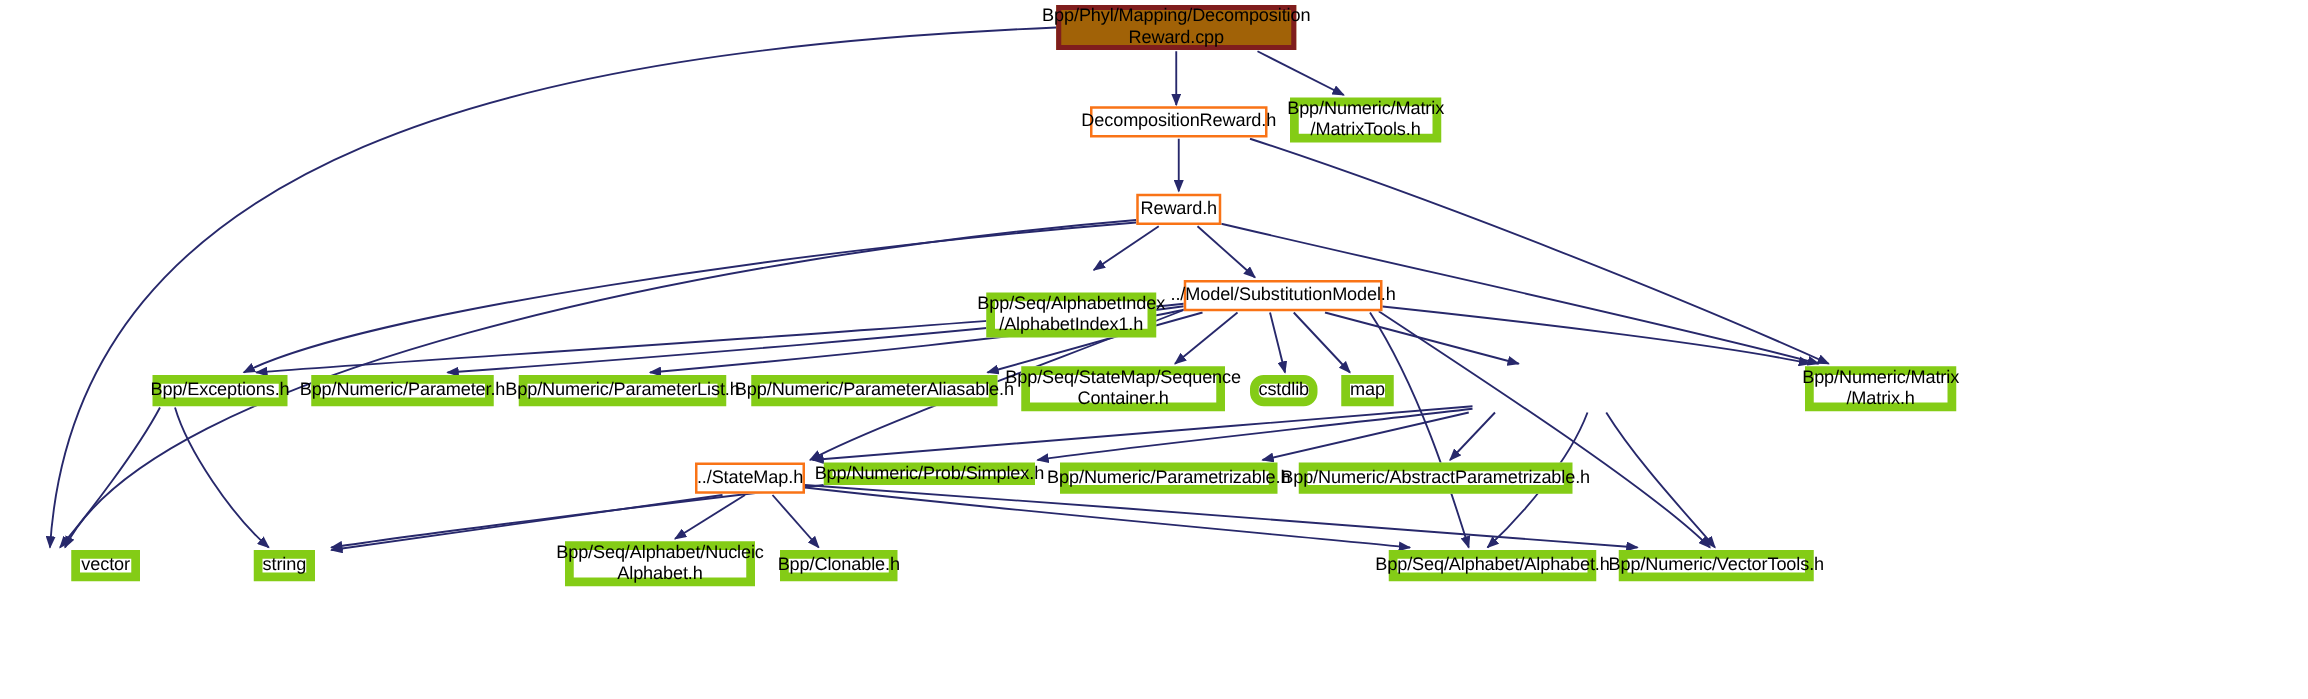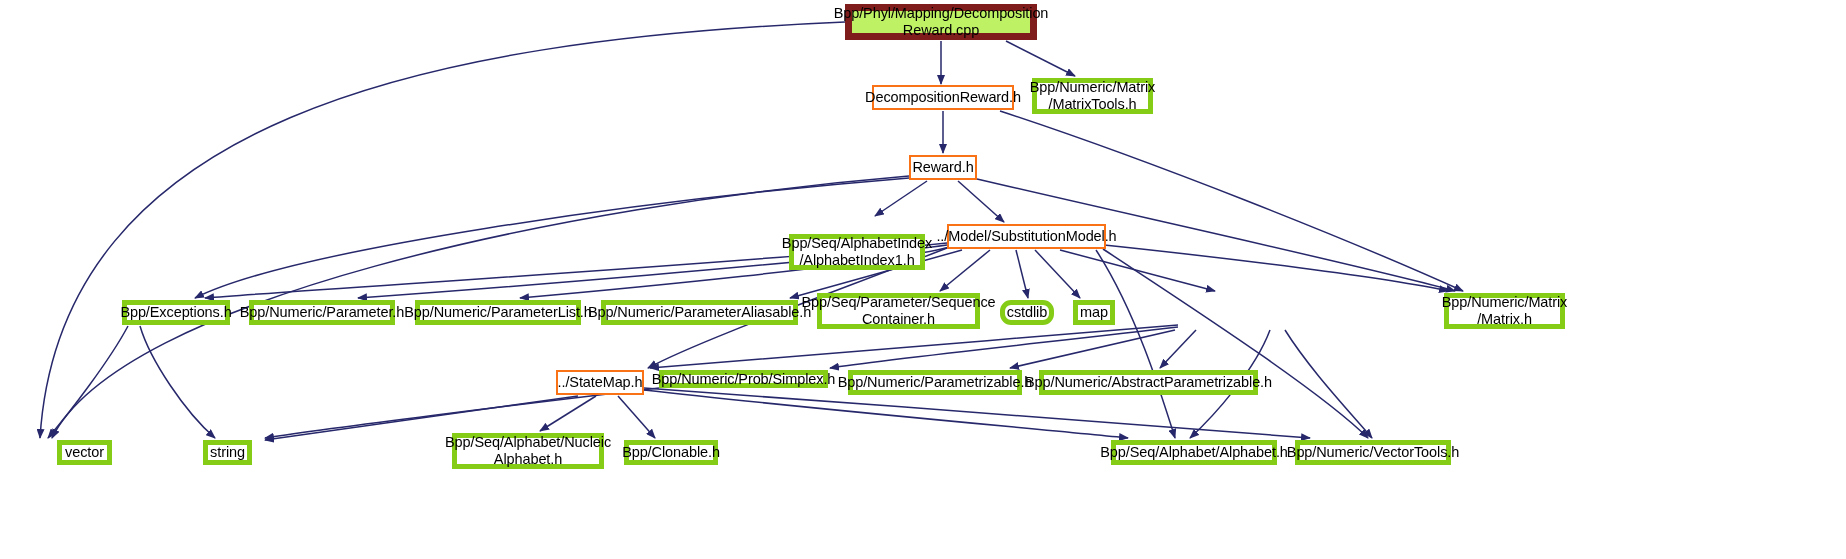--- a/index.html
+++ b/index.html
@@ -26,32 +26,32 @@
     pointer-events: none;
   }
   .node {
     position: absolute;
     box-sizing: border-box;
     display: flex;
     align-items: center;
     justify-content: center;
     text-align: center;
     background: #ffffff;
-    border: 5px solid #84cc16;
+    border: 7px solid #84cc16;
     color: #000000;
     font-size: 14.5px;
     line-height: 17px;
     letter-spacing: -0.1px;
     white-space: pre-line;
     padding: 0 4px;
     z-index: 2;
   }
   .node.root {
-    background: #bef264;
-    border: 7px solid #7f1d1d;
+    background: #a16207;
+    border: 4px solid #7f1d1d;
   }
   .node.strong {
     border: 2px solid #f97316;
   }
 </style>
 </head>
 <body>
 
 <div id="graph">
   <svg id="edges" viewBox="0 0 1846 559">
@@ -134,21 +134,21 @@
   <div class="node strong" style="left:947px;top:224px;width:159px;height:25px;">../Model/SubstitutionModel.h</div>
 
   <div class="node" style="left:122px;top:300px;width:108px;height:25px;">Bpp/Exceptions.h</div>
 
   <div class="node" style="left:249px;top:300px;width:146px;height:25px;">Bpp/Numeric/Parameter.h</div>
 
   <div class="node" style="left:415px;top:300px;width:166px;height:25px;">Bpp/Numeric/ParameterList.h</div>
 
   <div class="node" style="left:601px;top:300px;width:197px;height:25px;">Bpp/Numeric/ParameterAliasable.h</div>
 
-  <div class="node" style="left:817px;top:293px;width:163px;height:36px;">Bpp/Seq/Parameter/Sequence
+  <div class="node" style="left:817px;top:293px;width:163px;height:36px;">Bpp/Seq/StateMap/Sequence
 Container.h</div>
 
   <div class="node" style="left:1000px;top:300px;width:54px;height:25px;border-radius:11px;">cstdlib</div>
 
   <div class="node" style="left:1073px;top:300px;width:42px;height:25px;">map</div>
 
 
   <div class="node" style="left:1444px;top:293px;width:121px;height:36px;">Bpp/Numeric/Matrix
 /Matrix.h</div>
 

